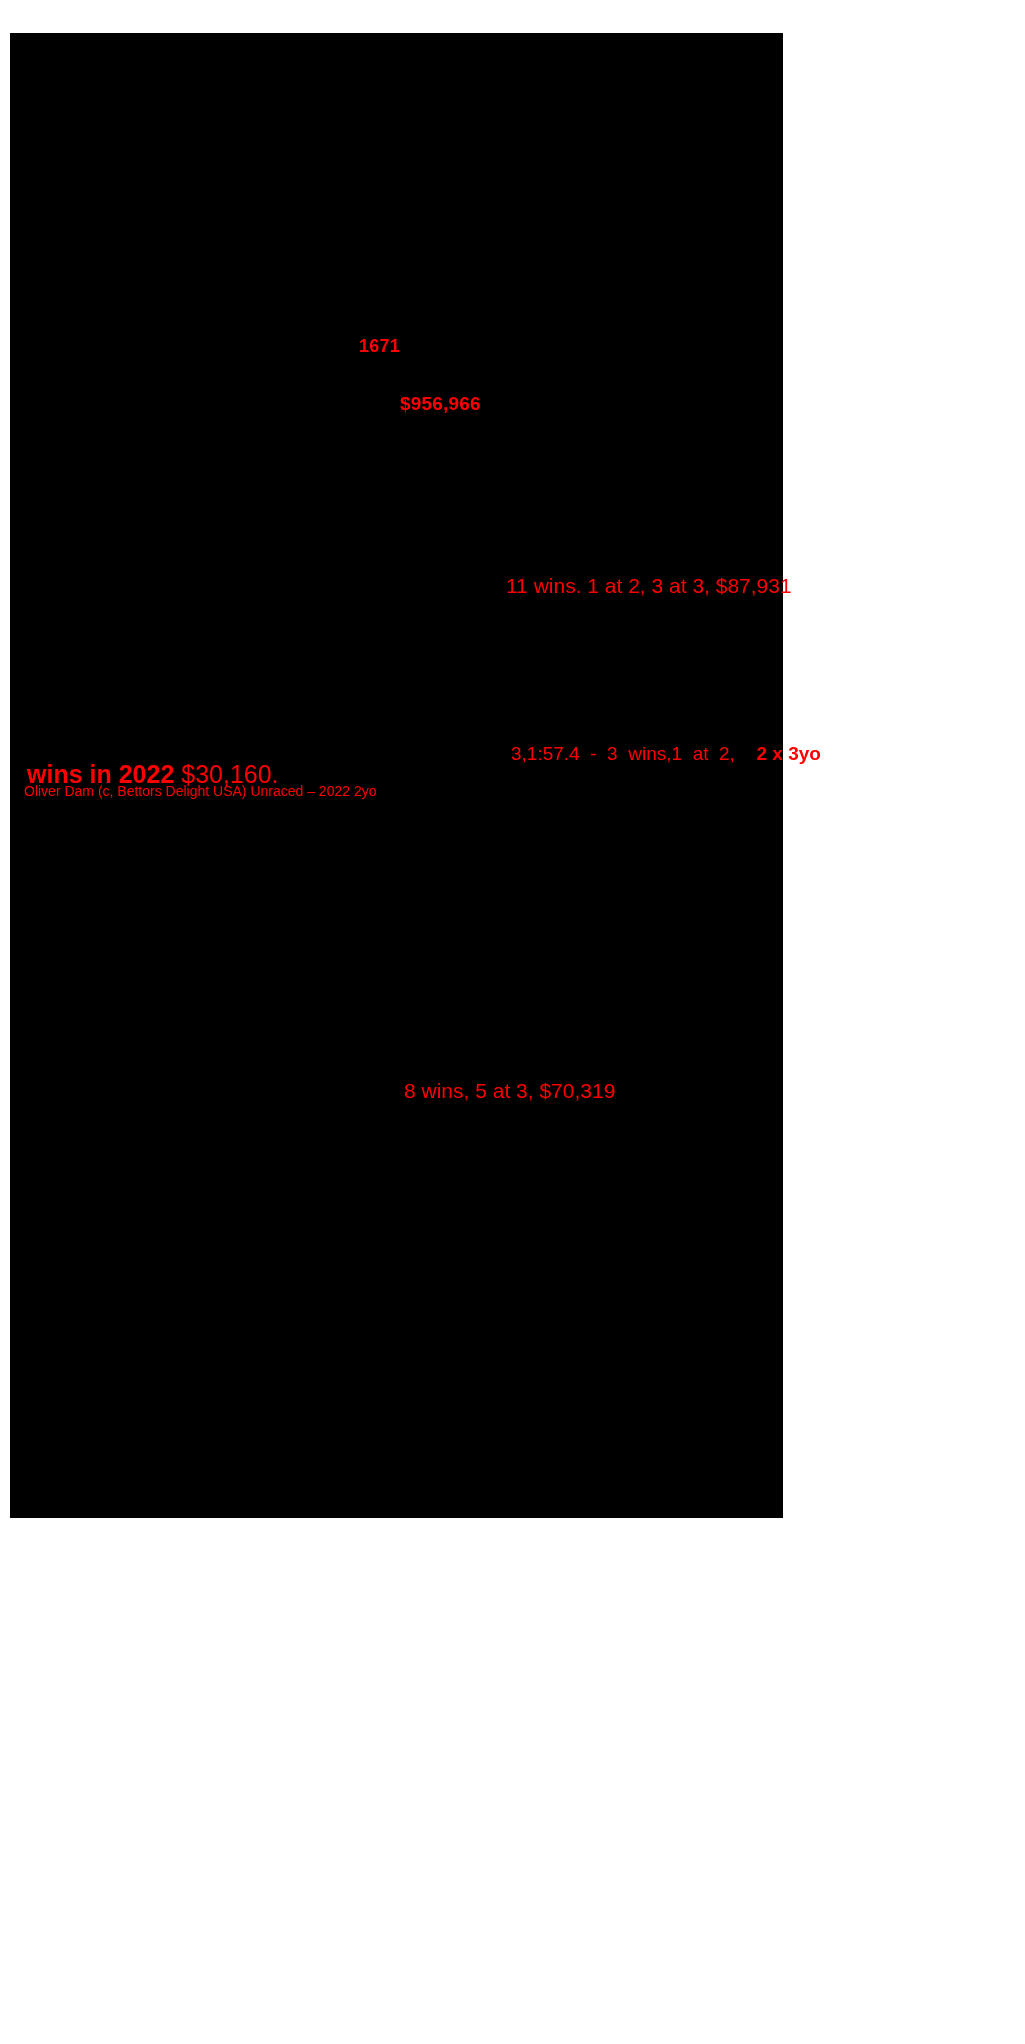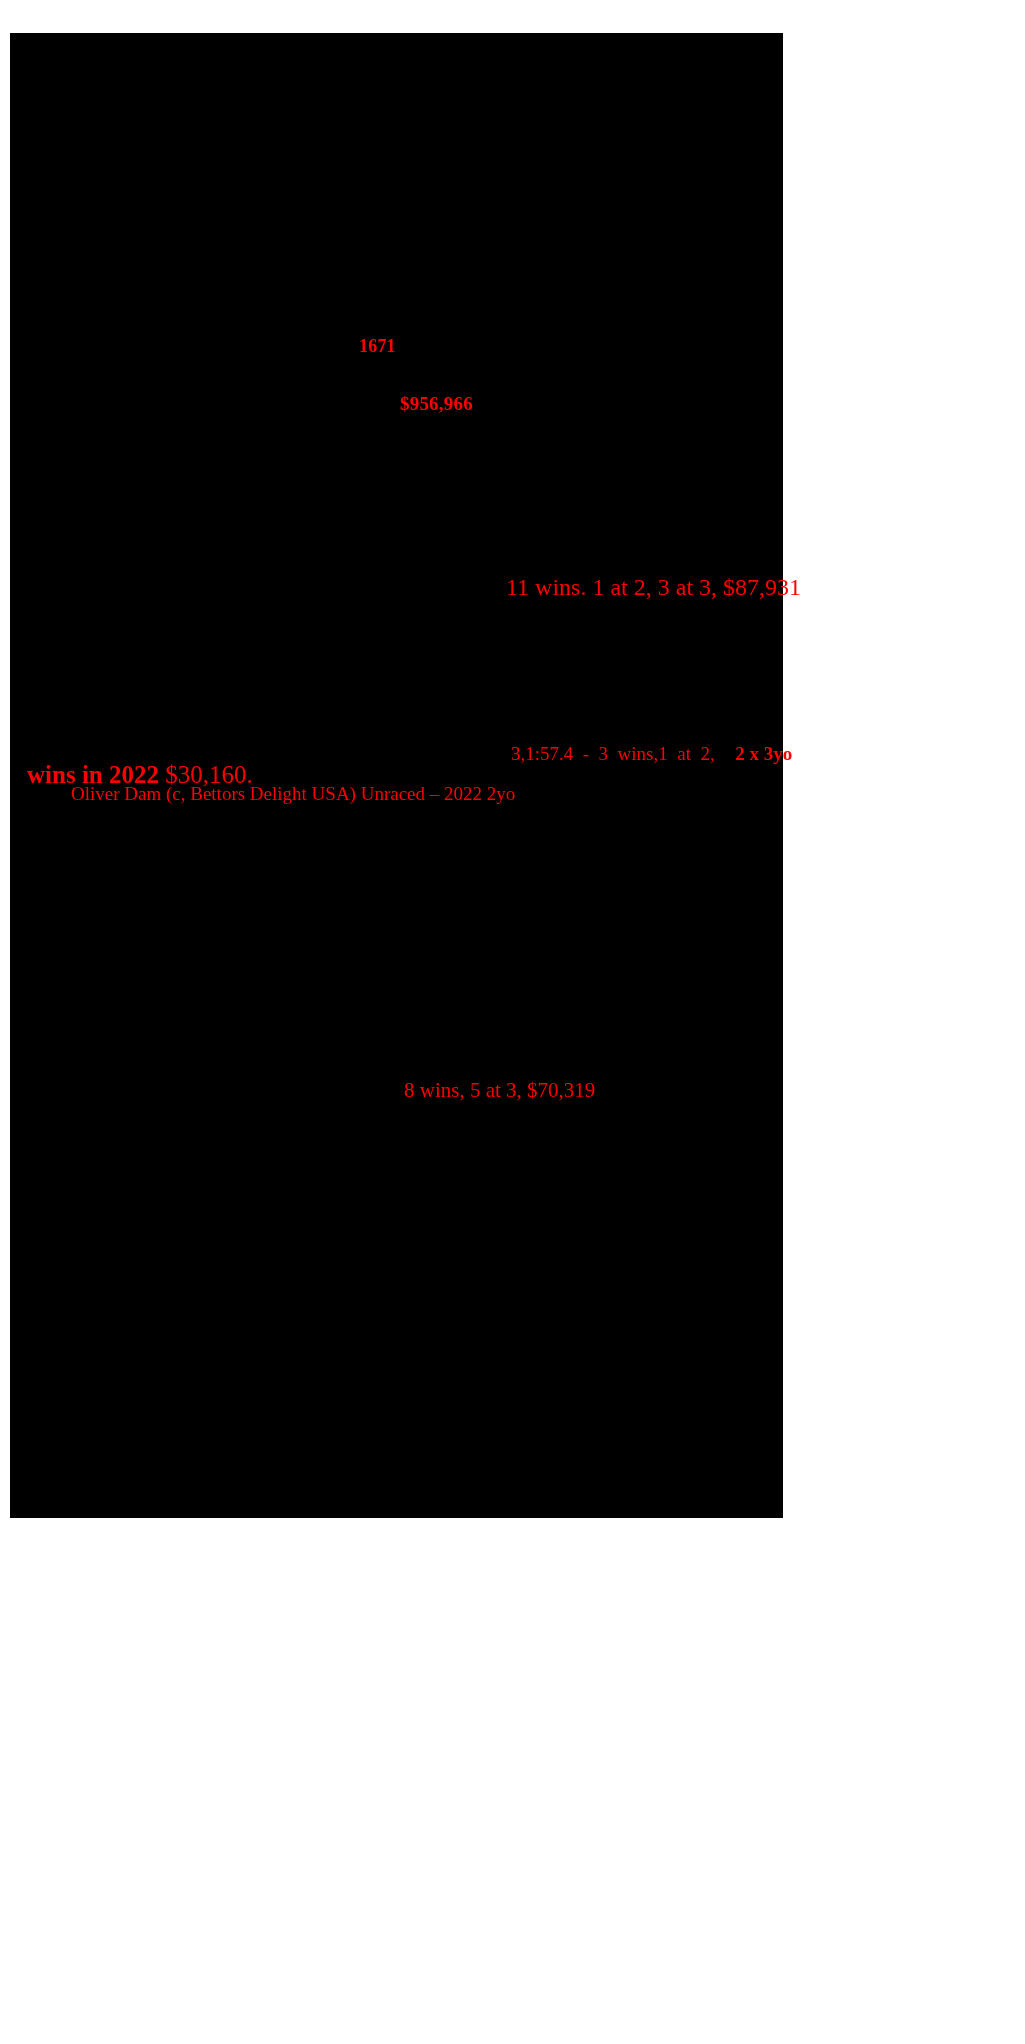--- a/index.html
+++ b/index.html
@@ -14,21 +14,20 @@
     font-family: "Liberation Sans", sans-serif;
     overflow: hidden;
   }
   #page {
     position: absolute;
     left: 0;
     top: 0;
     width: 1025px;
     height: 1580px;
     background: #ffffff;
-    font-family: Liberation Serif, serif;
   }
   #black-panel {
     position: absolute;
     left: 10px;
     top: 33px;
     width: 773px;
     height: 1485px;
     background: #000000;
   }
   .txt {
@@ -48,21 +47,21 @@
   #t-stakes {
     left: 400px;
     top: 394px;
     font-size: 19px;
     font-weight: bold;
     letter-spacing: 0.2px;
   }
   #t-wins-11 {
     left: 506px;
     top: 575px;
-    font-size: 24px;
+    font-size: 21px;
     font-weight: normal;
   }
   #t-record {
     left: 511px;
     top: 744px;
     font-size: 19px;
     font-weight: normal;
   }
   #t-record b {
     font-weight: bold;
@@ -73,23 +72,22 @@
     top: 762px;
     font-size: 25px;
     font-weight: normal;
   }
   #t-wins2022 b {
     font-weight: bold;
   }
   #t-oliver {
     left: 24px;
     top: 784px;
-    font-size: 19px;
+    font-size: 14px;
     font-weight: normal;
-    margin-left: 47px;
   }
   #t-wins-8 {
     left: 404px;
     top: 1080px;
     font-size: 21px;
     font-weight: normal;
   }
 </style>
 </head>
 <body>

